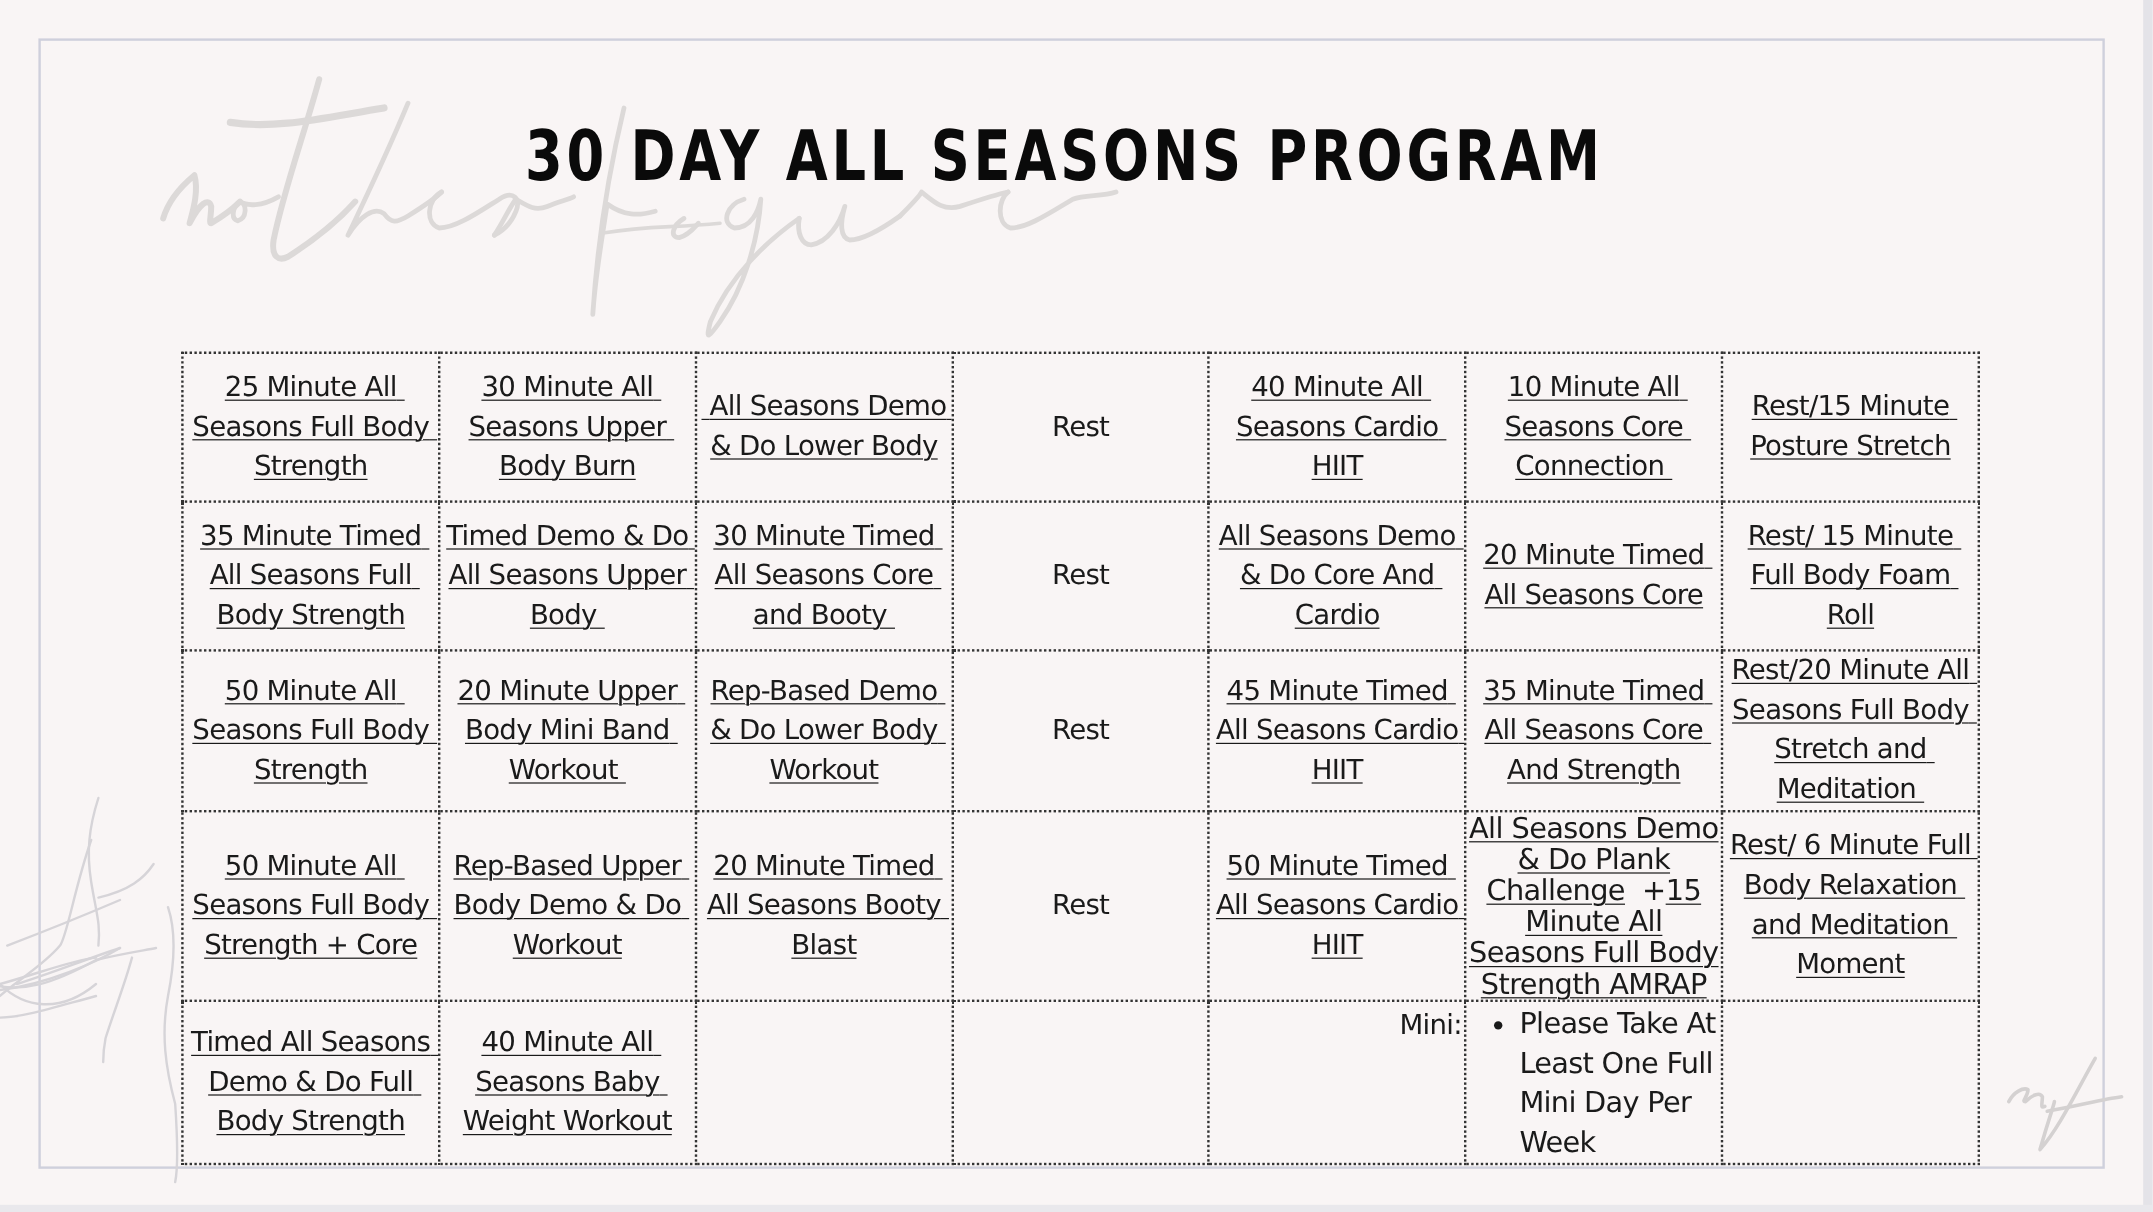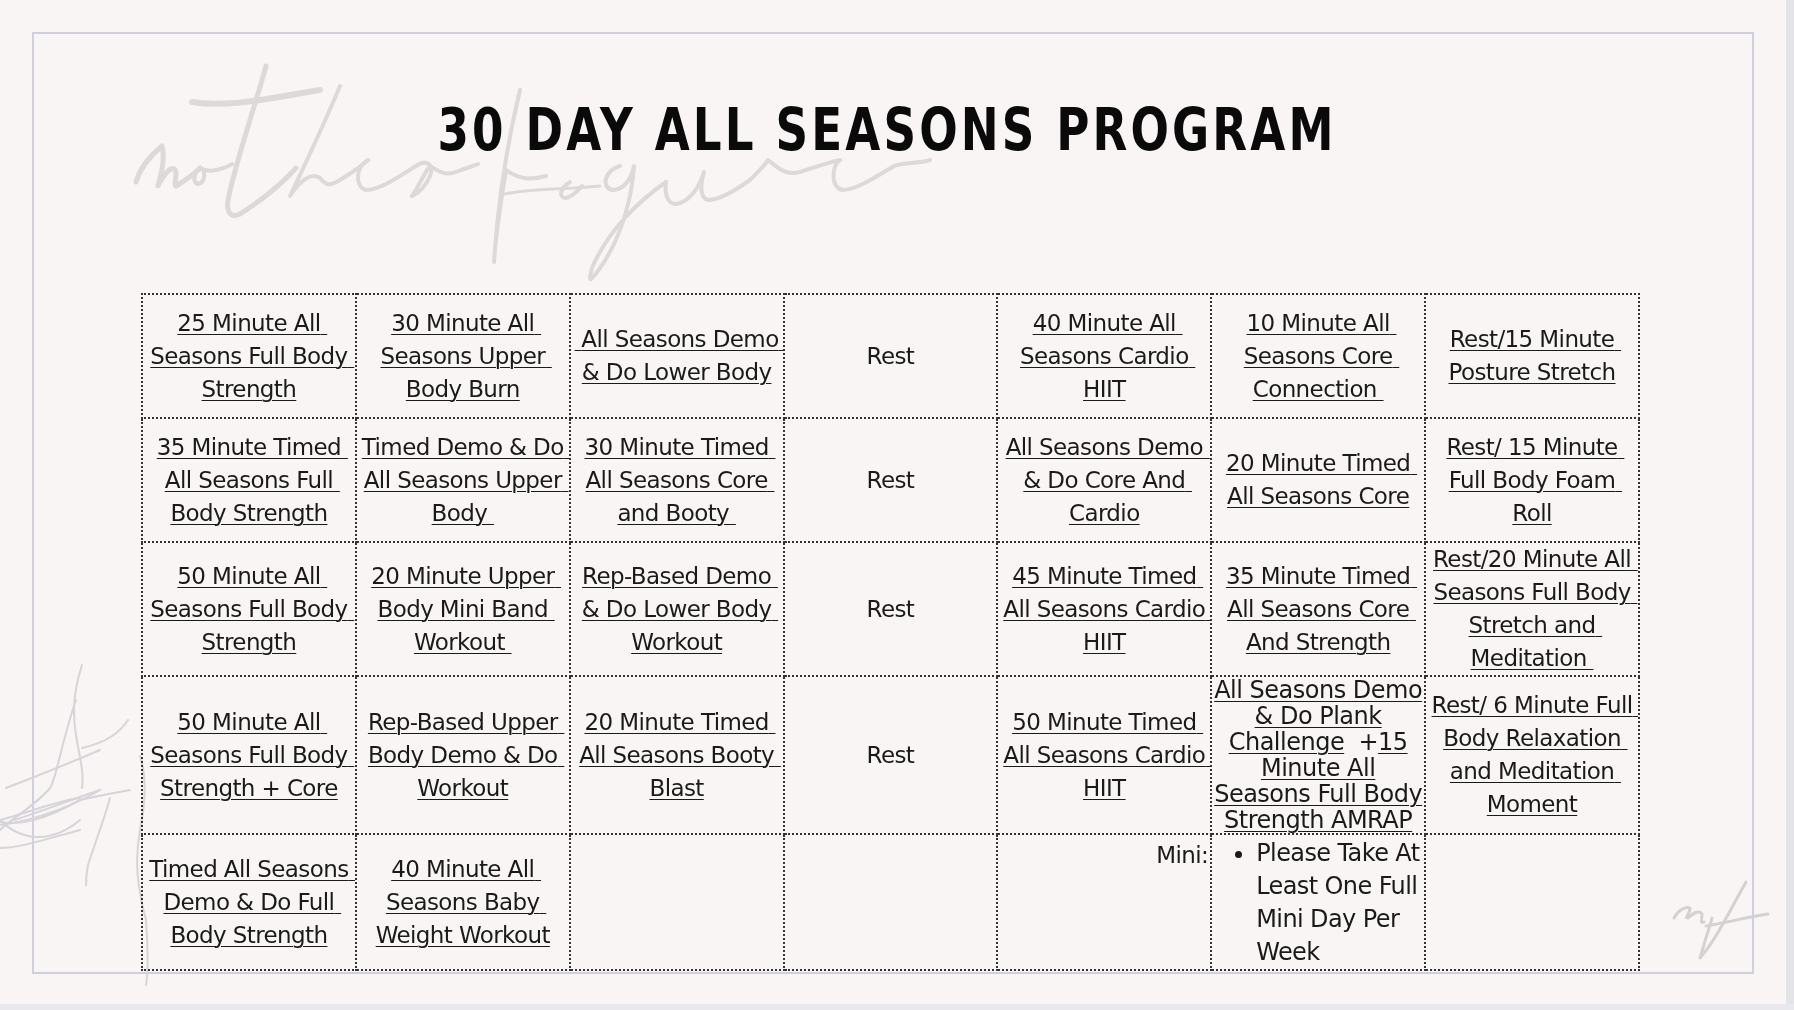--- a/index.html
+++ b/index.html
@@ -56,21 +56,21 @@
       font-family: "DejaVu Sans", sans-serif;
       font-weight: bold;
       font-size: 58px;
       letter-spacing: 4px;
       color: #0a0a0a;
       transform: scaleX(0.78);
       transform-origin: 887px 0;
     }
     table.schedule {
       position: absolute;
-      left: 141px;
+      left: 151px;
       top: 293px;
       width: 1499px;
       height: 630px;
       border-collapse: collapse;
       table-layout: fixed;
     }
     table.schedule td {
       border: 2px dotted #333;
       text-align: center;
       vertical-align: middle;

